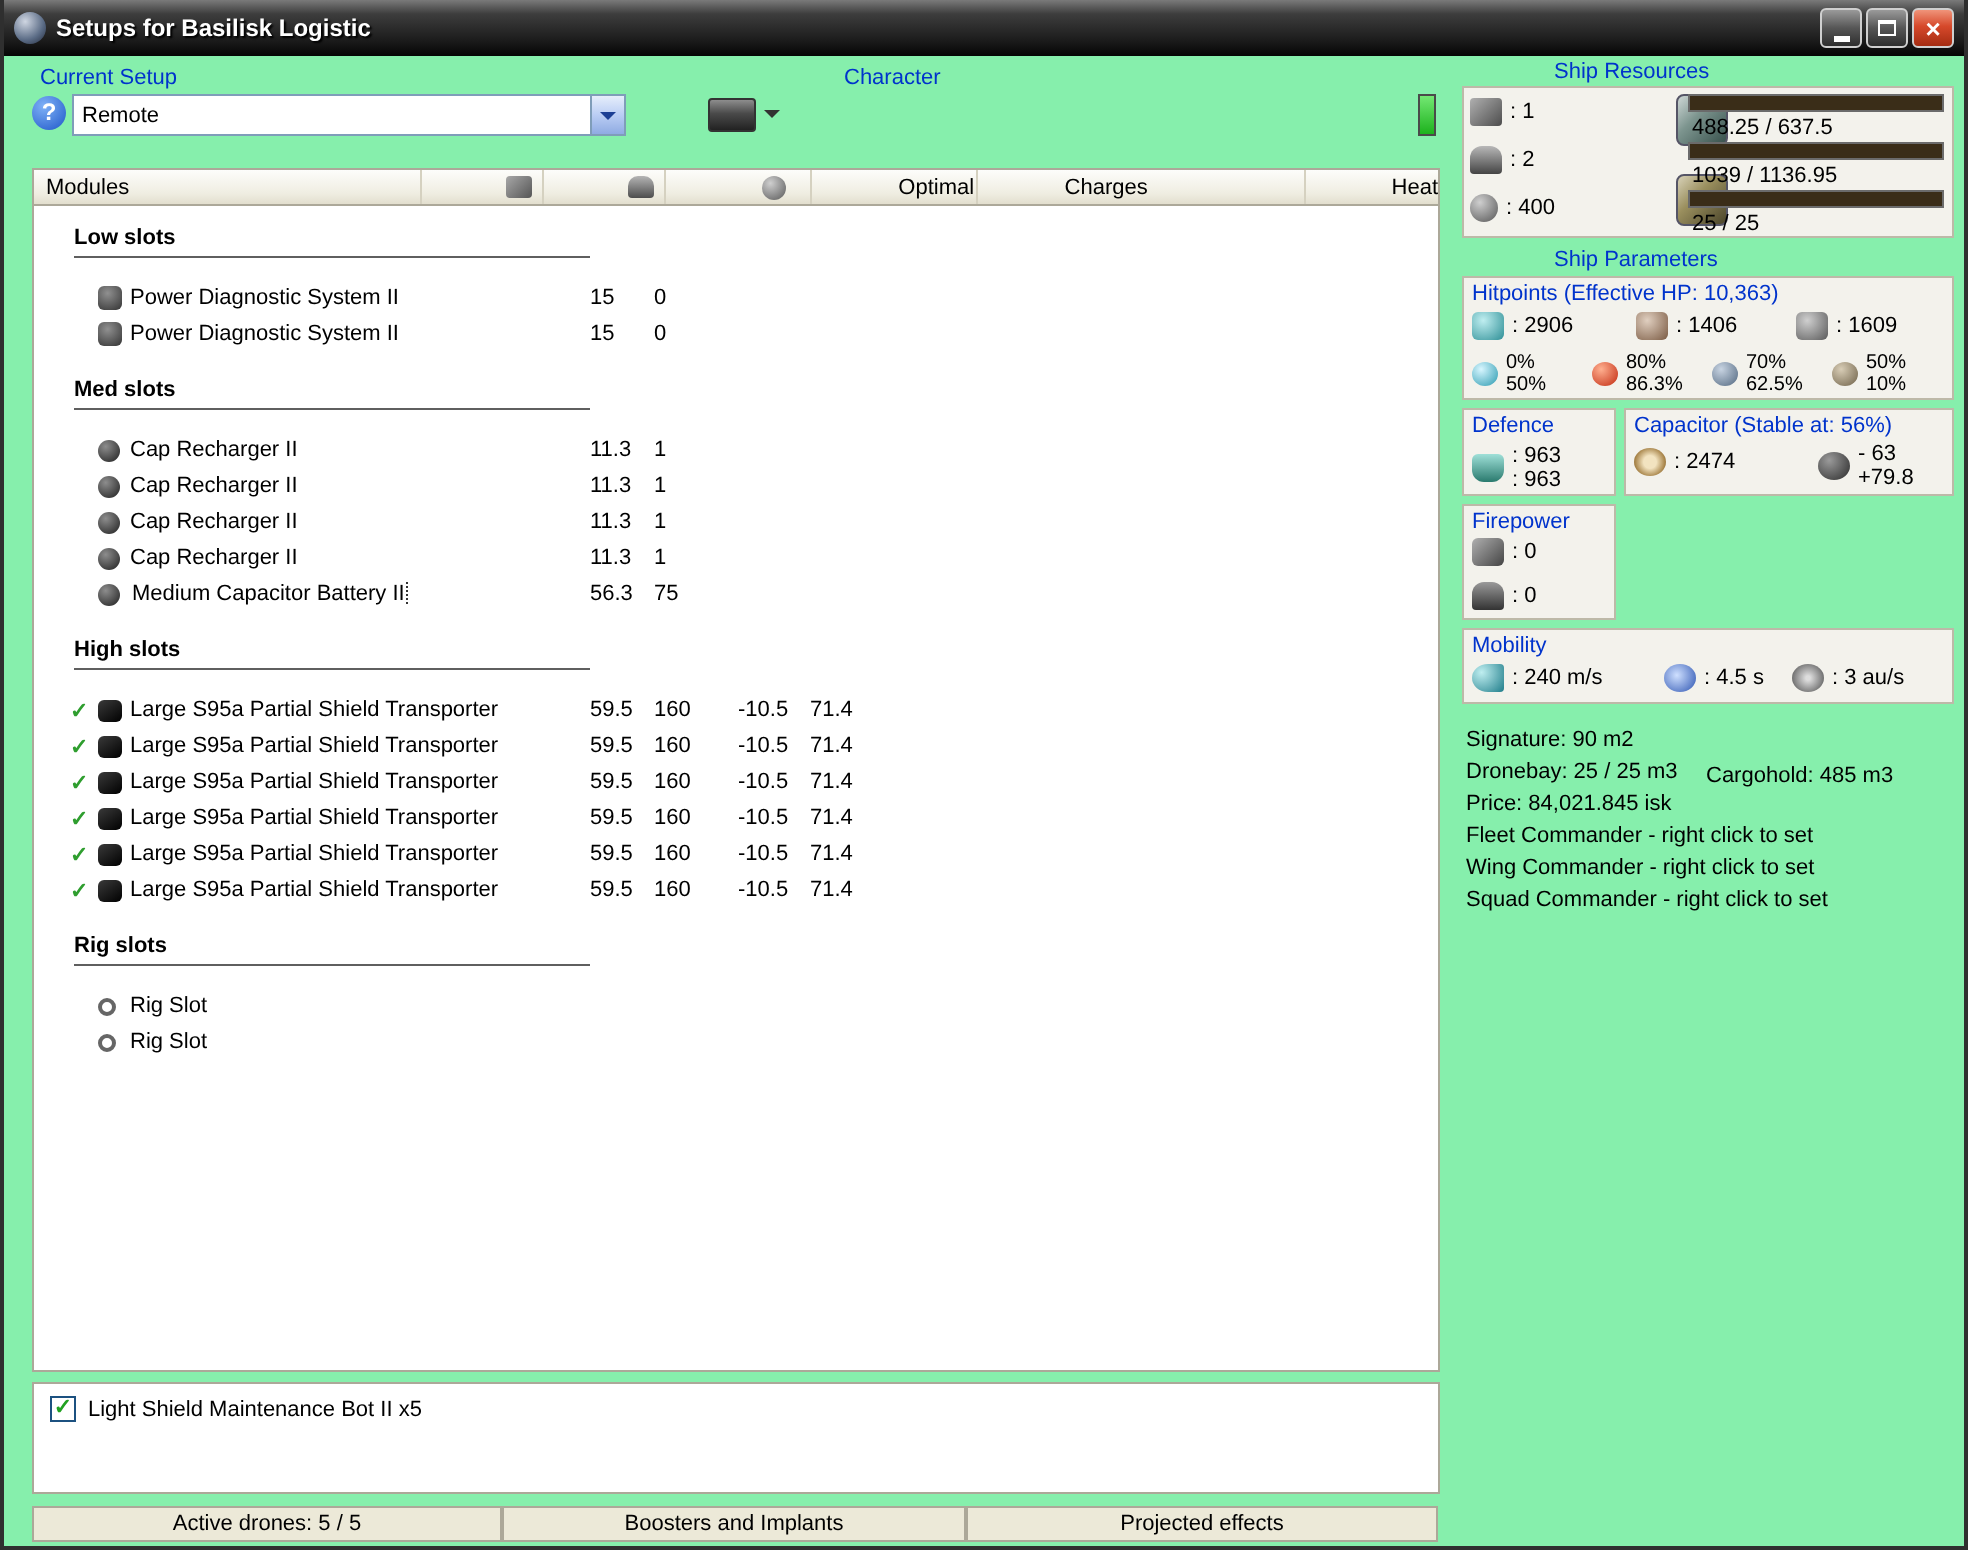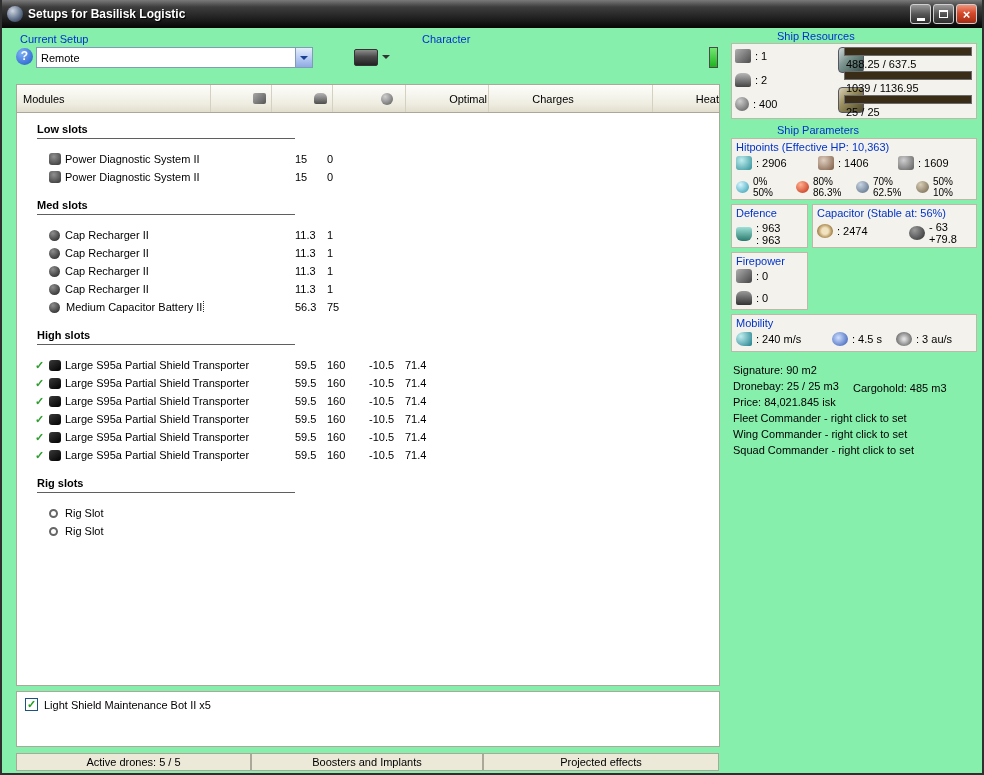--- a/index.html
+++ b/index.html
@@ -35,21 +35,21 @@
   .export-btn { position:absolute; left:349px; top:45px; height:24px; display:flex; align-items:center; gap:4px; padding:2px 3px; }
   .printer-icon { width:24px; height:17px; border-radius:2px;
                   background:linear-gradient(#8d8d8d, #4a4a4a 45%, #222); border:1px solid #333; }
   .drop-arr { width:0; height:0; border:4px solid transparent; border-top-color:#333; margin-top:4px; }
   .char-status { position:absolute; left:707px; top:47px; width:9px; height:21px;
                  border:1px solid #4a4a4a; background:linear-gradient(#73E873, #1DB21D); }
 
   
   .modules-panel { position:absolute; left:14px; top:84px; width:704px; height:602px;
                    background:#fff; border:1px solid #ACA899; }
-  .mh { height:28px; display:flex; background:linear-gradient(#FDFDFB, #EFEDE1 70%, #E2DECE);
+  .mh { height:18px; display:flex; background:linear-gradient(#FDFDFB, #EFEDE1 70%, #E2DECE);
         border-bottom:1px solid #ACA899;gap:37px; }
   .mh-cell { height:100%; border-right:1px solid #D5D1C0; display:flex; align-items:center; padding-left:6px; }
   .mh-ico { justify-content:center; padding-left:0; }
   .c-mod{width:270px}.c-i{width:33px}.c-i3{width:51px}.c-opt{width:62px}.c-chg{width:175px}.c-heat{flex:1;border-right:none}
   .hico { width:13px; height:11px; border-radius:2px; background:linear-gradient(135deg,#a8a8a8,#555); }
   .hico.l2 { border-radius:5px 5px 2px 2px; background:linear-gradient(#b5b5b5,#4d4d4d); }
   .hico.l3 { border-radius:50%; width:12px; height:12px; background:radial-gradient(circle at 35% 30%,#cfcfcf,#585858); }
 
   .mlist { padding-top:5px; }
   .slot-title { font-weight:700; margin:13px 0 11px 20px; padding-bottom:3px;

